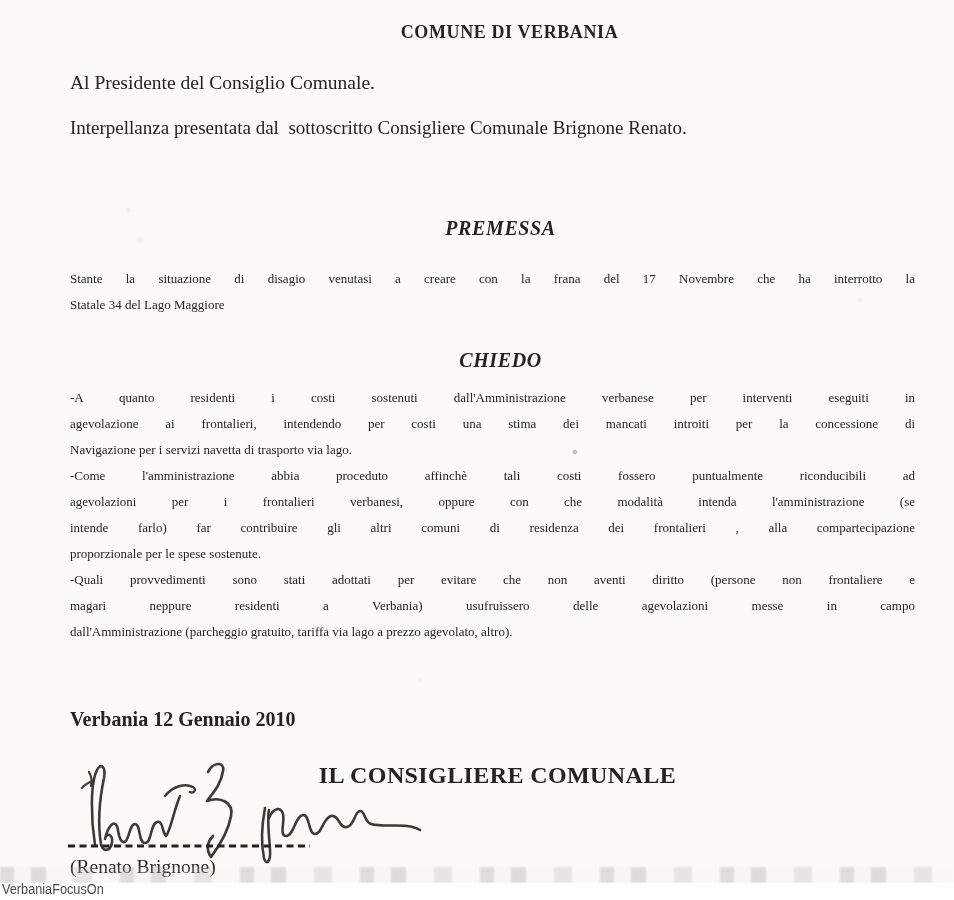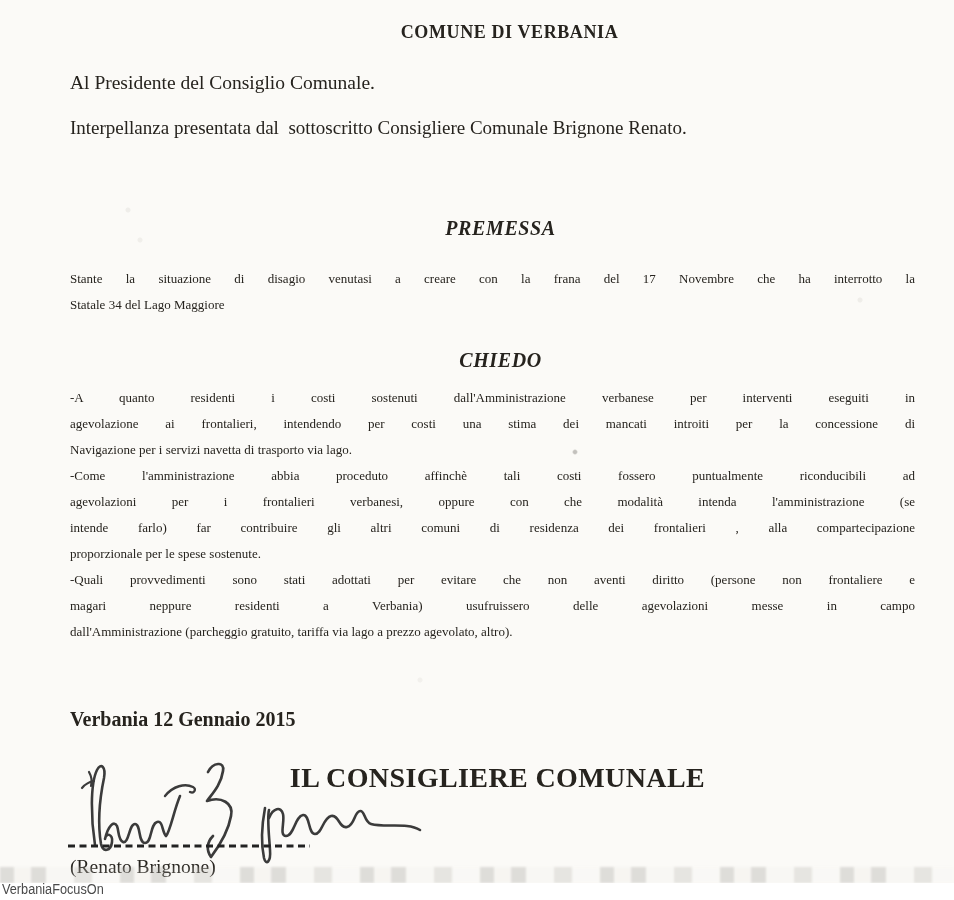--- a/index.html
+++ b/index.html
@@ -30,21 +30,21 @@
   .recipient{top:72px;font-size:19.5px;font-weight:normal;position:absolute;}
   .intro{top:117px;font-size:19px;white-space:pre-wrap;position:absolute;}
   .h-premessa{top:217px;}
   .h-chiedo{top:317px;margin-top:32px;}
   .para{position:absolute;font-size:13px;}
   .premessa-para{top:266px;}
   .body-block{top:385px;}
   .line{height:26px;line-height:26px;text-align:justify;text-align-last:justify;text-justify:inter-word;overflow:visible;white-space:nowrap;}
   .line.last{text-align-last:left;}
   .place-date{top:708px;font-size:20px;font-weight:bold;position:absolute;}
-  .sig-title{top:762px;font-size:28px;font-weight:bold;letter-spacing:.4px;position:absolute;left:75px;width:845px;text-align:center;}
+  .sig-title{top:762px;font-size:24px;font-weight:bold;letter-spacing:.4px;position:absolute;left:75px;width:845px;text-align:center;}
   .signature-wrap{position:absolute;left:62px;top:758px;width:370px;height:110px;}
   .signer-name{top:856px;font-size:19.5px;position:absolute;}
   .scan-edge{
     position:absolute;left:0;top:867px;width:954px;height:16px;
     background:repeating-linear-gradient(90deg,
       rgba(176,174,168,.38) 0 14px, rgba(232,231,226,.22) 14px 31px,
       rgba(158,156,150,.30) 31px 46px, rgba(238,237,233,.16) 46px 74px,
       rgba(190,188,182,.34) 74px 92px, rgba(244,243,239,.12) 92px 120px);
     filter:blur(1.3px);
   }
@@ -85,21 +85,21 @@
     <div class="line last">Navigazione per i servizi navetta di trasporto via lago.</div>
     <div class="line">-Come l'amministrazione abbia proceduto affinchè tali costi fossero puntualmente riconducibili ad</div>
     <div class="line">agevolazioni per i frontalieri verbanesi, oppure con che modalità intenda l'amministrazione (se</div>
     <div class="line">intende farlo) far contribuire gli altri comuni di residenza dei frontalieri , alla compartecipazione</div>
     <div class="line last">proporzionale per le spese sostenute.</div>
     <div class="line">-Quali provvedimenti sono stati adottati per evitare che non aventi diritto (persone non frontaliere e</div>
     <div class="line">magari neppure residenti a Verbania) usufruissero delle agevolazioni messe in campo</div>
     <div class="line last">dall'Amministrazione (parcheggio gratuito, tariffa via lago a prezzo agevolato, altro).</div>
   </div>
 
-  <div class="col place-date">Verbania 12 Gennaio 2015</div>
+  <div class="col place-date">Verbania 12 Gennaio 2010</div>
 
   <div class="sig-title">IL CONSIGLIERE COMUNALE</div>
 
   <div class="signature-wrap">
     <svg width="370" height="110" viewBox="0 0 370 110" aria-hidden="true">
 
       <path class="ink" stroke-width="2.2" d="M 20 30 q 5 -6 12 -7 M 27 14 q 4 7 2 14"></path>
 
       <path class="ink" stroke-width="2.6" d="M 33 87 C 29 62 28 26 35 12 C 39 4 44 9 42 20 C 37 44 36 68 39 86 C 41 95 49 93 50 84 C 51 76 44 74 43 81 C 46 68 52 62 55 68 C 57 73 56 82 61 84 C 67 86 67 66 73 66 C 79 66 76 85 83 85 C 90 85 88 66 95 64 C 101 62 100 74 104 78 C 108 74 112 52 118 38"></path>
       <path class="ink" stroke-width="2.4" d="M 103 38 C 111 28 123 25 131 29 C 135 31 132 36 128 34"></path>

